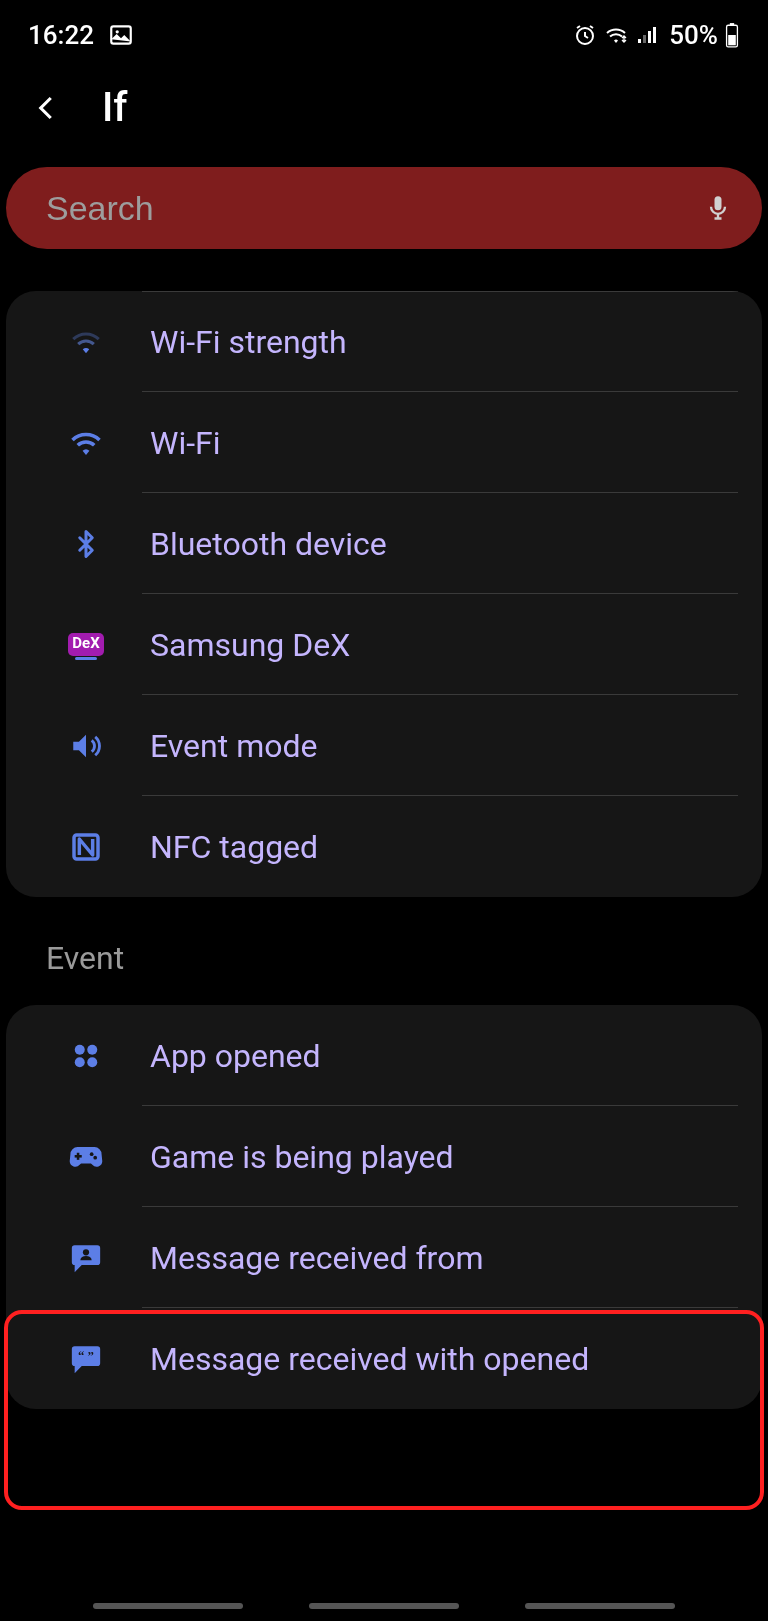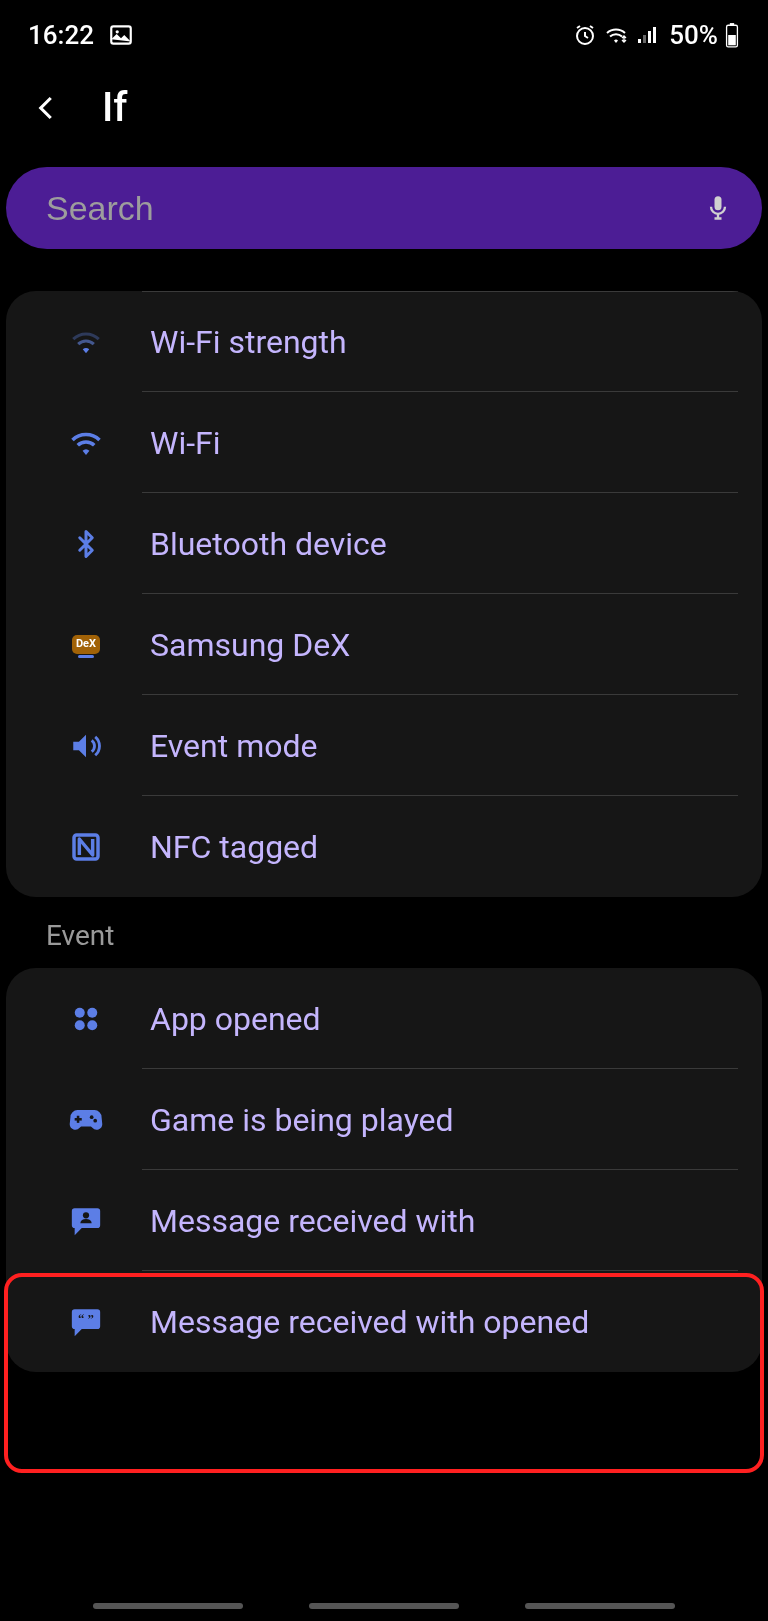--- a/index.html
+++ b/index.html
@@ -32,41 +32,41 @@
     gap: 40px;
     padding: 24px 28px 36px 32px;
   }
   .header .back { width: 30px; height: 30px; }
   .header h1 { font-size: 40px; font-weight: 500; color: #ffffff; }
   
   .search-wrap { padding: 0 6px; }
   .search-bar {
     display: flex;
     align-items: center;
-    background: #4c1d95;
+    background: #7f1d1d;
     border-radius: 44px;
     height: 82px;
     padding: 0 30px 0 40px;
   }
   .search-bar input {
     flex: 1;
     background: transparent;
     border: none;
     outline: none;
     color: #9d9d9d;
     font-size: 34px;
   }
   .search-bar input::placeholder { color: #9d9d9d; }
   .mic-icon { color: #d0d0d0; }
   
   .section-header {
     color: #9a9a9a;
-    font-size: 28px;
+    font-size: 32px;
     padding: 0 0 12px 46px;
-    margin-top: 22px;
+    margin-top: 42px;
   }
   
   .card {
     background: #161616;
     border-radius: 30px;
     margin: 42px 6px 0 6px;
     overflow: hidden;
   }
   .card.second { margin-top: 0; }
   .list-item {
@@ -127,23 +127,23 @@
     padding: 0 60px;
   }
   .nav-pill {
     width: 150px;
     height: 6px;
     background: #555555;
     border-radius: 3px;
   }
   
   .dex-badge {
-    background: #a16207;
+    background: #a21caf;
     color: #fff;
-    font-size: 11px;
+    font-size: 15px;
     font-weight: bold;
     border-radius: 5px;
     padding: 3px 4px 5px 4px;
     line-height: 1;
     position: relative;
   }
   .dex-badge::after {
     content: '';
     position: absolute;
     bottom: -4px;
@@ -268,21 +268,21 @@
           <path d="M7 18 V6 l10 12 V6"></path>
         </svg>
     </span>
     <span class="label">NFC tagged</span>
   </div>
 </div>
 
 <div class="section-header">Event</div>
 
 <div style="position:relative;">
-<div class="card second" style="margin:4px 6px;">
+<div class="card second" style="margin:16px 6px;">
   <div class="list-item">
     <span class="icon-slot">
       <svg width="30" height="30" viewBox="0 0 24 24" fill="#5c7ee6">
             <circle cx="7" cy="7" r="4"></circle>
             <circle cx="17" cy="7" r="4"></circle>
             <circle cx="7" cy="17" r="4"></circle>
             <circle cx="17" cy="17" r="4"></circle>
           </svg>
     </span>
     <span class="label">App opened</span>
@@ -302,21 +302,21 @@
     <div class="divider"></div>
   </div>
   <div class="list-item">
     <span class="icon-slot">
       <svg width="34" height="34" viewBox="0 0 24 24" fill="#5c7ee6">
             <path d="M4 3 h16 a2 2 0 0 1 2 2 v10 a2 2 0 0 1 -2 2 H9 l-5 5 v-5 a2 2 0 0 1 -2 -2 V5 a2 2 0 0 1 2 -2 z"></path>
             <circle cx="12" cy="8" r="2.2" fill="#161616"></circle>
             <path d="M8 13.5 a4 3 0 0 1 8 0 z" fill="#161616"></path>
           </svg>
     </span>
-    <span class="label">Message received with</span>
+    <span class="label">Message received from</span>
     <div class="divider"></div>
   </div>
   <div class="list-item">
     <span class="icon-slot">
       <svg width="34" height="34" viewBox="0 0 24 24" fill="#5c7ee6">
             <path d="M4 3 h16 a2 2 0 0 1 2 2 v10 a2 2 0 0 1 -2 2 H9 l-5 5 v-5 a2 2 0 0 1 -2 -2 V5 a2 2 0 0 1 2 -2 z"></path>
             <text x="12" y="13" text-anchor="middle" fill="#161616" font-size="9" font-weight="bold" font-family="serif">“ ”</text>
           </svg>
     </span>
     <span class="label">Message received with opened</span>

